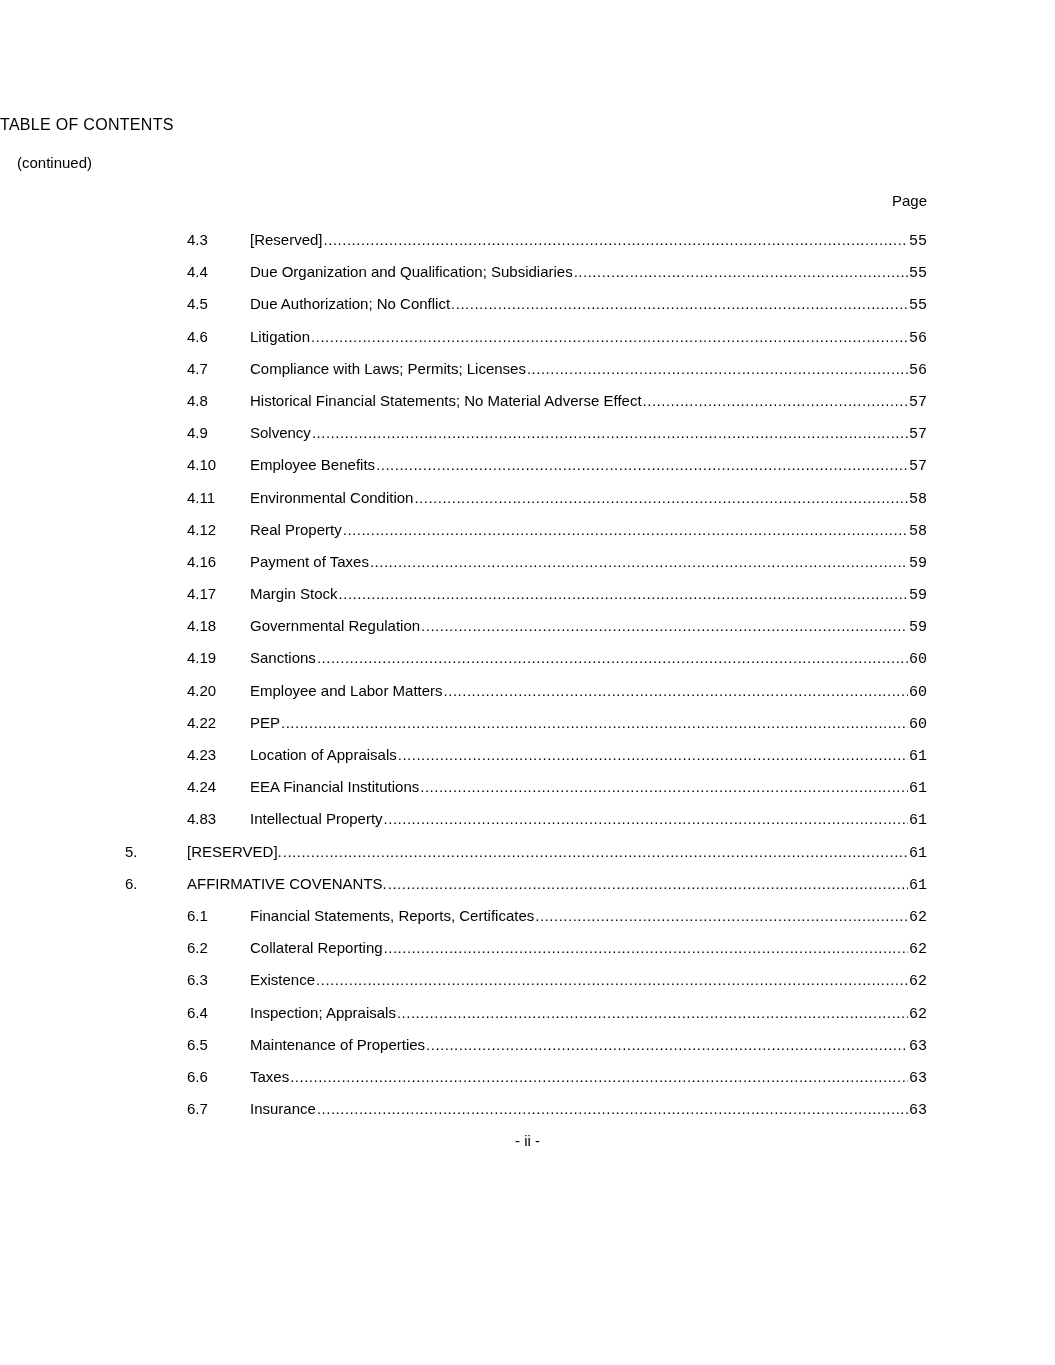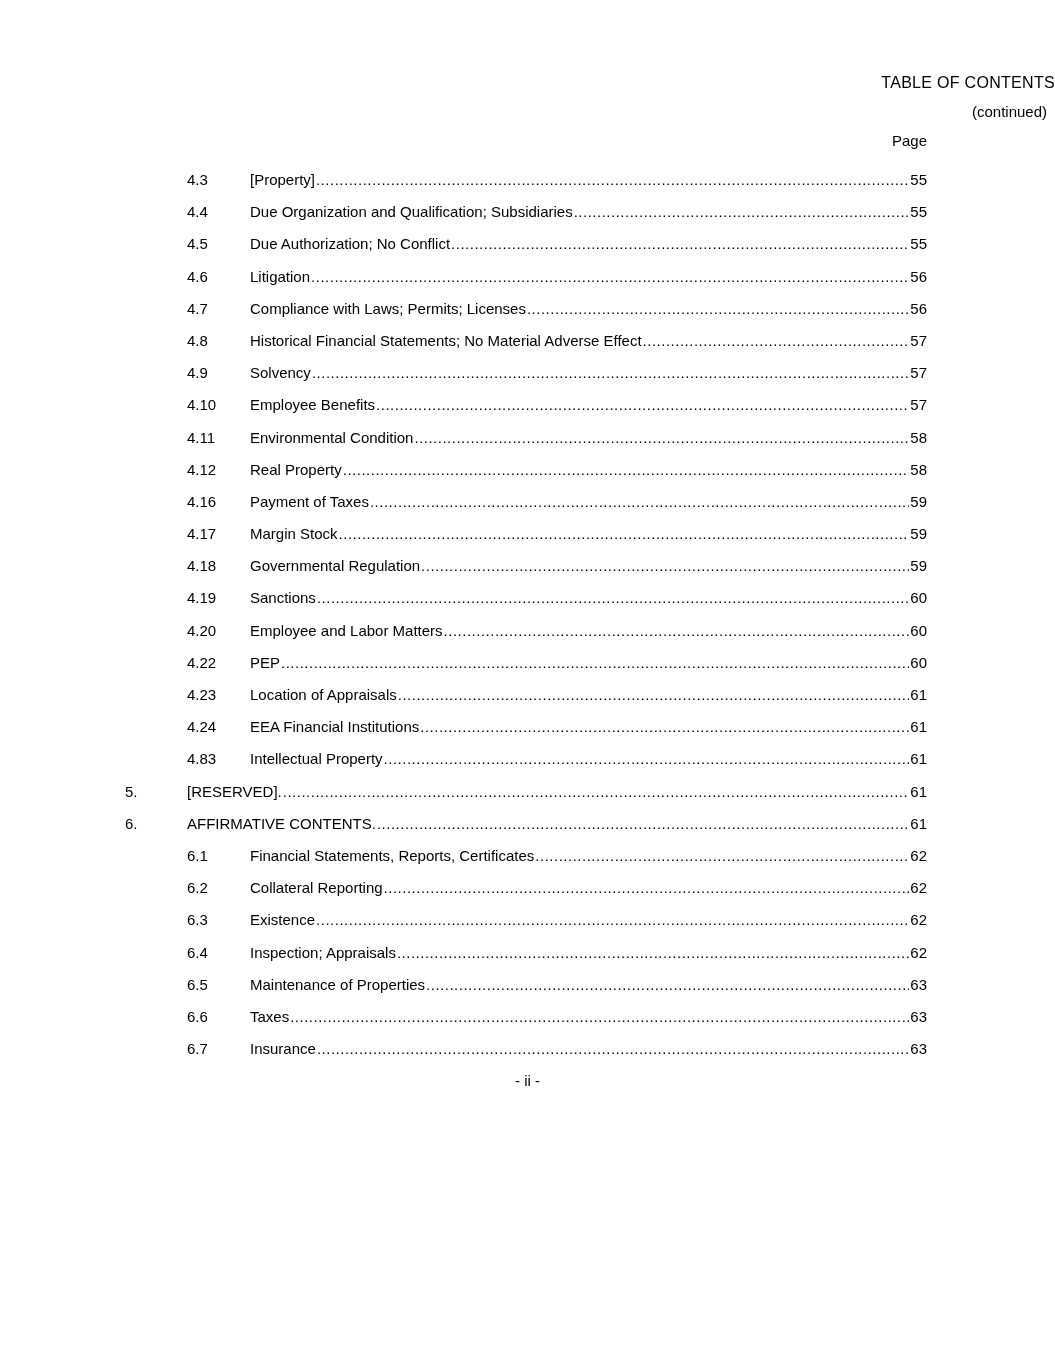--- a/index.html
+++ b/index.html
@@ -10,34 +10,34 @@
   .sheet {
     position: relative;
     width: 1055px;
     height: 1365px;
     background: #ffffff;
     color: #000000;
     font-family: "Liberation Sans", sans-serif;
     overflow: hidden;
   }
   .title-block {
-    padding-top: 72px;
-    text-align: right;
+    padding-top: 114px;
+    text-align: left;
   }
   .doc-title {
     font-size: 16px;
     line-height: 21px;
     font-weight: normal;
     margin: 0;
     letter-spacing: 0.3px;
   }
   .doc-subtitle {
     font-size: 15px;
     line-height: 22px;
-    margin: 8px;
+    margin: 17px;
   }
   .content {
     margin-left: 123px;
     margin-right: 128px;
   }
   .page-col-label {
     text-align: right;
     font-size: 15px;
     line-height: 20px;
     margin-top: 1px;
@@ -60,21 +60,21 @@
   .leader {
     flex: 1 1 auto;
     overflow: hidden;
     white-space: nowrap;
     margin: 0 1px;
   }
   .leader::after {
     content: "..................................................................................................................................................................................................................................................................................................";
     letter-spacing: 0.5px;
   }
-  .pagenum { flex: 0 0 auto; }
+  .pagenum { flex: 0 0 auto; font-family: Liberation Mono, monospace; }
   .footer {
     text-align: center;
     font-size: 15px;
   }
 </style>
 </head>
 <body>
 
 <div class="sheet">
 
@@ -82,21 +82,21 @@
     <div class="doc-title">TABLE OF CONTENTS</div>
     <div class="doc-subtitle">(continued)</div>
   </div>
 
   <div class="content">
     <div class="page-col-label">Page</div>
 
     <div class="toc">
         <div class="row level-2">
     <span class="num">4.3</span>
-    <span class="entry-title">[Property]</span>
+    <span class="entry-title">[Reserved]</span>
     <span class="leader"></span>
     <span class="pagenum">55</span>
   </div>
         <div class="row level-2">
     <span class="num">4.4</span>
     <span class="entry-title">Due Organization and Qualification; Subsidiaries</span>
     <span class="leader"></span>
     <span class="pagenum">55</span>
   </div>
         <div class="row level-2">
@@ -202,21 +202,21 @@
     <span class="pagenum">61</span>
   </div>
         <div class="row level-1">
     <span class="num">5.</span>
     <span class="entry-title">[RESERVED]. </span>
     <span class="leader"></span>
     <span class="pagenum">61</span>
   </div>
         <div class="row level-1">
     <span class="num">6.</span>
-    <span class="entry-title">AFFIRMATIVE CONTENTS. </span>
+    <span class="entry-title">AFFIRMATIVE COVENANTS. </span>
     <span class="leader"></span>
     <span class="pagenum">61</span>
   </div>
         <div class="row level-2">
     <span class="num">6.1</span>
     <span class="entry-title">Financial Statements, Reports, Certificates </span>
     <span class="leader"></span>
     <span class="pagenum">62</span>
   </div>
         <div class="row level-2">

